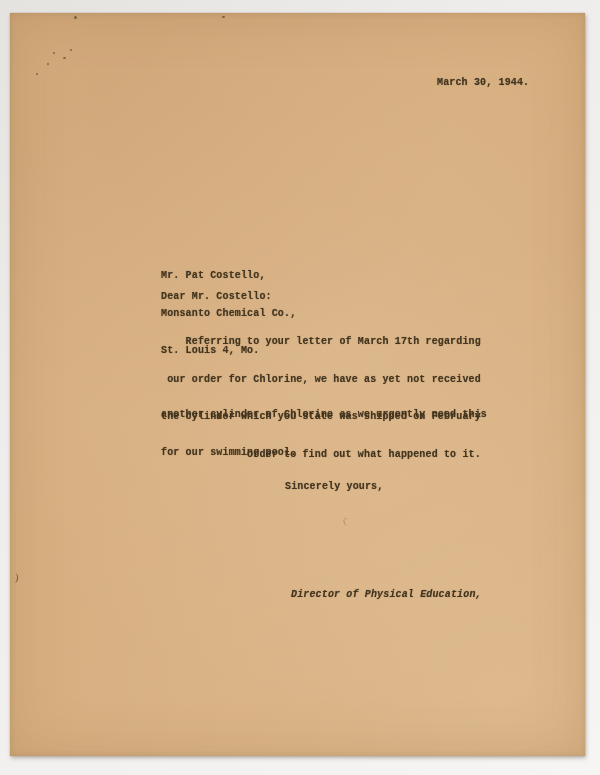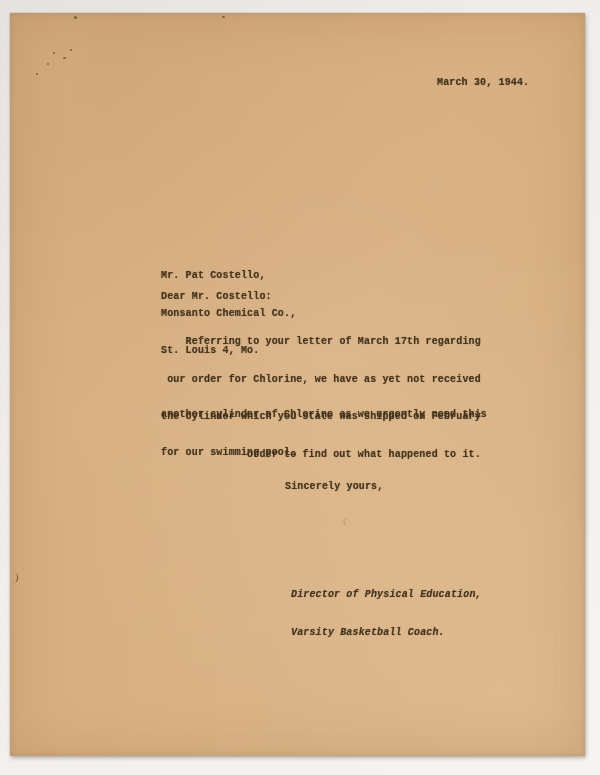--- a/index.html
+++ b/index.html
@@ -110,17 +110,16 @@
 
     <div class="type para2">
       <div>another cylinder of Chlorine as we urgently need this</div>
       <div>for our swimming pool.</div>
     </div>
 
     <div class="line closing">Sincerely yours,</div>
 
     <div class="type sig">
       <div>Director of Physical Education,</div>
-      <div>Varsity Basketball Coach.</div>
     </div>
 
   </div>
 </div>
 
 </body></html>

